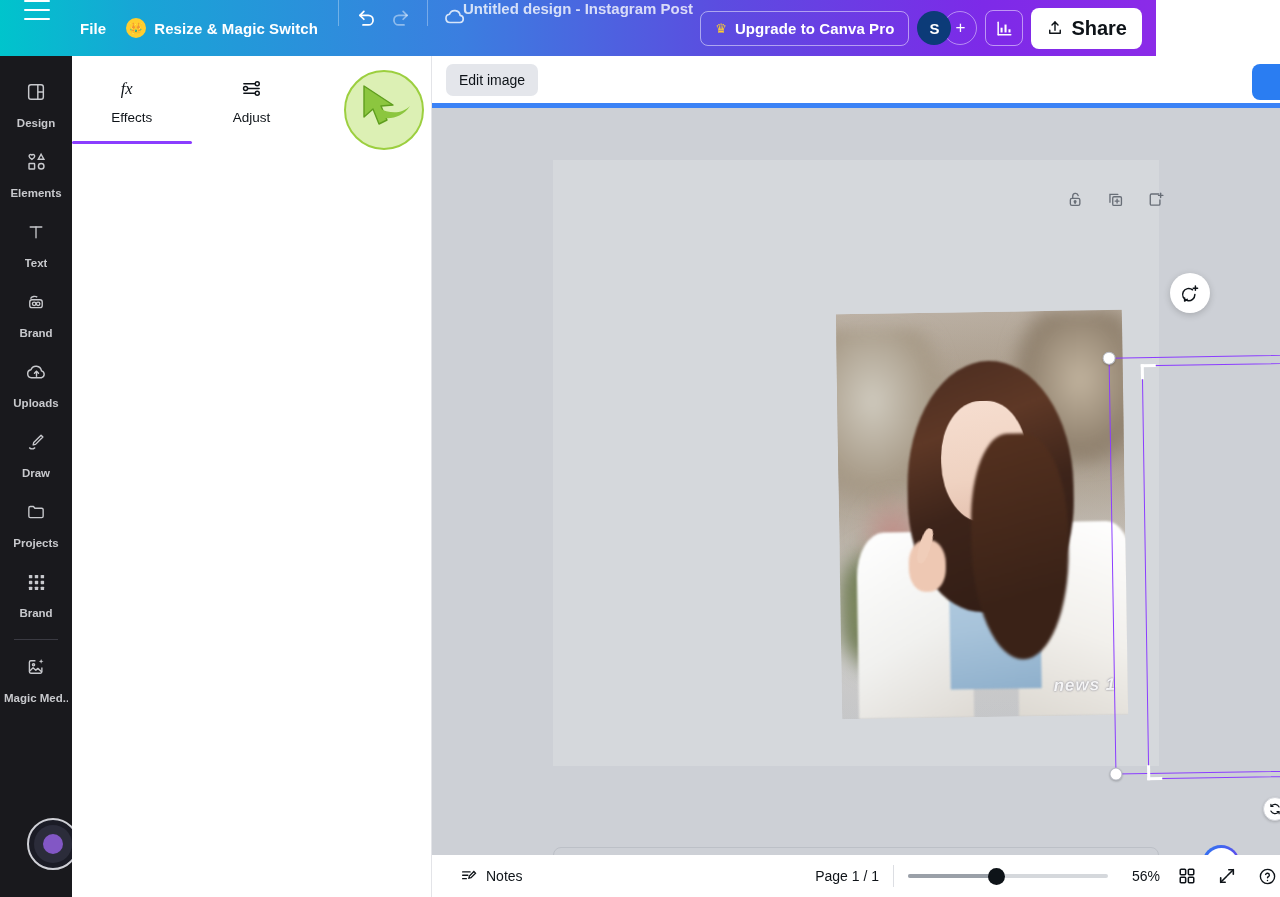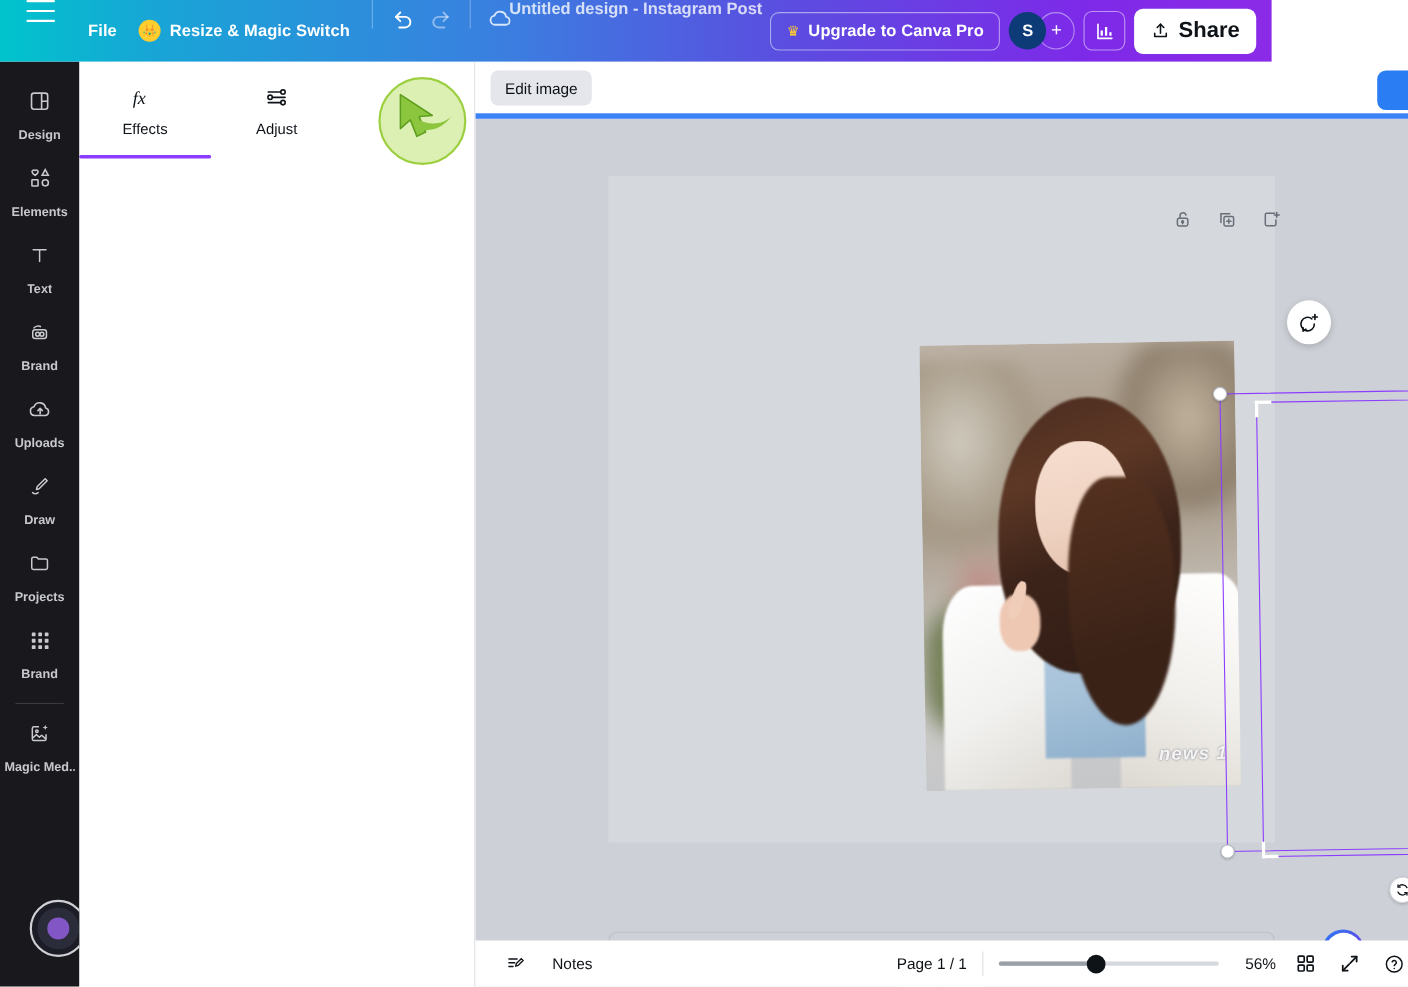--- a/index.html
+++ b/index.html
@@ -173,21 +173,21 @@
 
   .magic-fab { position: absolute; left: 770px; top: 737px; width: 38px; height: 38px;
     border-radius: 50%; background: linear-gradient(135deg, #2a7df2 0%, #7d2ae8 100%);
     padding: 2.5px; cursor: pointer; z-index: 13; }
   .magic-fab .in { width: 100%; height: 100%; border-radius: 50%; background: #fff;
     display: flex; align-items: center; justify-content: center; }
 
   
   .bottombar { position: absolute; left: 432px; top: 855px; width: 848px; height: 42px;
     background: #fff; display: flex; align-items: center; z-index: 15; }
-  .notes { display: flex; align-items: center; gap: 24px; margin-left: 20px;
+  .notes { display: flex; align-items: center; gap: 8px; margin-left: 20px;
     font-size: 14px; color: #0e1318; cursor: pointer; padding: 5px 8px; border-radius: 6px; }
   .bb-right { margin-left: auto; display: flex; align-items: center; gap: 14px; padding-right: 0; }
   .page-count { font-size: 14px; color: #0e1318; }
   .vsep { width: 1px; height: 22px; background: #dcdee3; }
   .slider { position: relative; width: 200px; height: 16px; display: flex; align-items: center; cursor: pointer; }
   .slider .track { position: absolute; left: 0; right: 0; height: 4px; background: #d5d8dc; border-radius: 2px; }
   .slider .fill { position: absolute; left: 0; width: 88px; height: 4px; background: #9aa0a8; border-radius: 2px; }
   .slider .knob { position: absolute; left: 80px; width: 17px; height: 17px;
     border-radius: 50%; background: #0e1318; }
   .zoom-val { font-size: 14px; color: #0e1318; width: 38px; text-align: right; }

